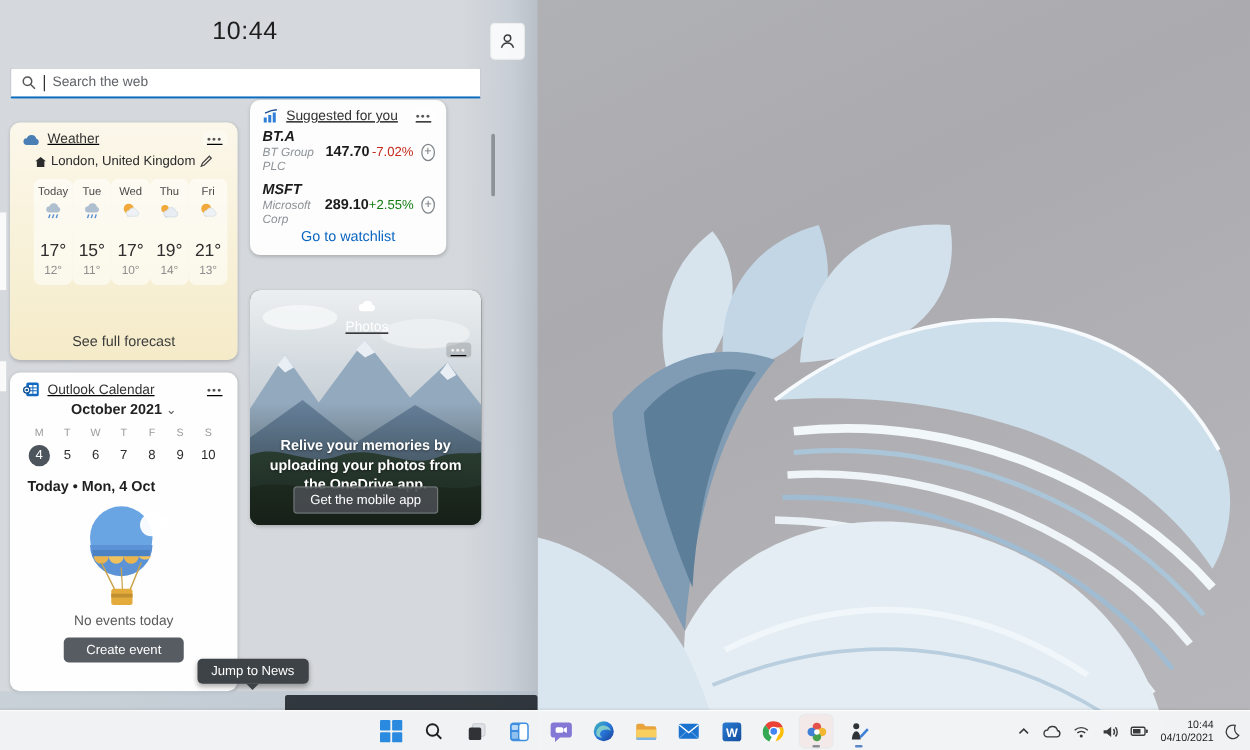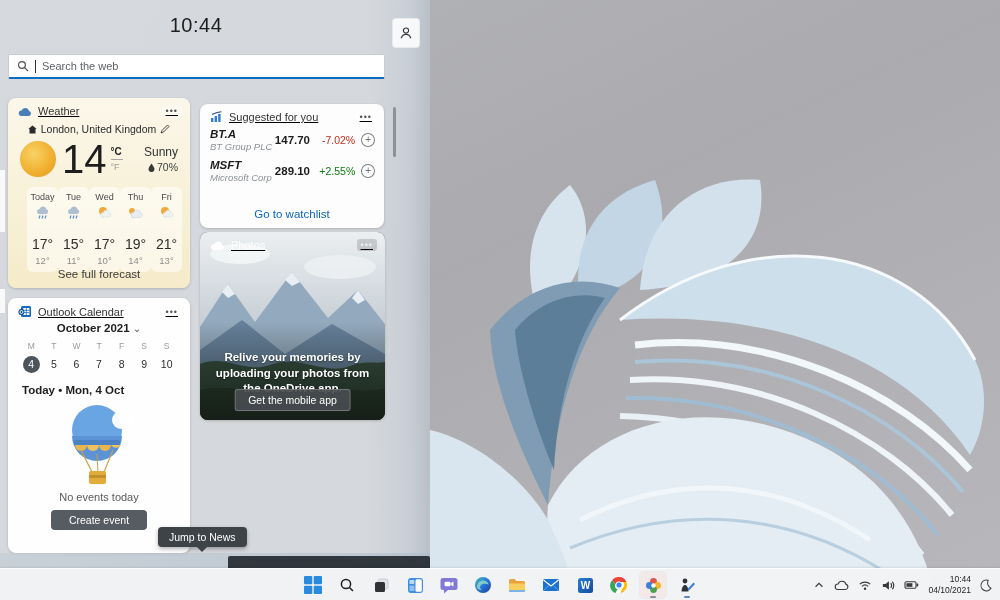--- a/index.html
+++ b/index.html
@@ -53,37 +53,37 @@
   .forecast-row{ display:flex; gap:0; padding:8px 8px 0 19px; }
   .fc-tile{ flex:1; background:rgba(255,255,255,.55); border-radius:6px; text-align:center; padding:5px 0 6px 0; }
   .fc-day{ font-size:9px; color:#4a4a4a; }
   .fc-icon{ height:17px; margin-top:3px; display:flex; justify-content:center; }
   .fc-hi{ font-size:14px; color:#2e2e2e; margin-top:14px; }
   .fc-lo{ font-size:9.5px; color:#8e8e8e; margin-top:3px; }
   .weather-footer{ position:absolute; bottom:8px; width:100%; text-align:center;
     font-size:11.5px; color:#3c3c3c; cursor:pointer; }
 
   
-  .stocks-card{ left:200px; top:104px; width:184px; height:124px; background:#fdfdfd; }
+  .stocks-card{ left:200px; top:80px; width:157px; height:124px; background:#fdfdfd; }
   .stock-row{ display:flex; align-items:center; padding:5px 9px 2px 10px; }
   .s-sym{ font-size:11.5px; font-weight:bold; color:#1c1c1c; }
   .s-co{ font-size:9.5px; color:#8d9297; margin-top:1px; }
   .s-left{ width:66px;font-style:italic; }
   .s-price{ margin-left:auto; font-size:11.5px; font-weight:bold; color:#1c1c1c;text-align:center; }
   .s-chg{ width:46px; text-align:right; font-size:10.5px; }
   .s-chg.down{ color:#c42b1c; } .s-chg.up{ color:#107c10; }
   .s-add{ width:14px; height:14px; border:1px solid #7e8388; border-radius:50%; color:#6d7378;
     font-size:10px; line-height:12px; text-align:center; margin-left:6px; cursor:pointer; }
   .stocks-footer{ position:absolute; bottom:8px; width:100%; text-align:center;
     font-size:11.5px; color:#0b66c2; cursor:pointer; }
 
   
   .photos-card{ left:200px; top:232px; width:185px; height:188px; overflow:hidden; background:#4a5a52; }
   .photo-bg{ position:absolute; left:0; top:0; }
-  .photos-card .card-head{ position:relative; }
+  .photos-card .card-head{ position:relative;flex-direction:column; }
   .photos-card .card-title{ color:#fff; }
   .photos-card .more-btn{ color:#eee; background:rgba(0,0,0,.15); }
   .photo-msg{ position:absolute; top:118px; left:0; width:100%; padding:0 12px; text-align:center;
     color:#fff; font-size:11.5px; font-weight:bold; line-height:1.35; text-shadow:0 1px 2px rgba(0,0,0,.5); }
   .photo-btn{ position:absolute; bottom:9px; left:50%; transform:translateX(-50%);
     background:rgba(72,76,80,.92); color:#fff; font-size:10.5px; padding:4px 13px;
     border-radius:3px; white-space:nowrap; cursor:pointer; border:1px solid rgba(255,255,255,.25); }
 
   
   .calendar-card{ left:8px; top:298px; width:182px; height:255px; background:#fefefe; }
@@ -182,38 +182,20 @@
         <span class="more-btn">•••</span>
       </div>
       <div class="weather-loc">
         <svg width="9" height="9" viewBox="0 0 9 9">
           <path d="M4.5,0.5 L8.7,4 H7.5 V8.5 H1.5 V4 H0.3 Z" fill="#2b2b2b"></path>
         </svg>
         <span>London, United Kingdom</span>
         <svg width="10" height="10" viewBox="0 0 10 10">
           <path d="M1,9 L2,6.5 L7.5,1 L9,2.5 L3.5,8 Z" fill="none" stroke="#444" stroke-width="1"></path>
         </svg>
-      </div>
-      <div class="weather-now">
-        <div class="sun-disc"></div>
-        <div class="temp-big">14</div>
-        <div class="unit-col">
-          <span class="unit-c">°C</span>
-          <span class="unit-div"></span>
-          <span class="unit-f">°F</span>
-        </div>
-        <div class="now-right">
-          <div class="cond">Sunny</div>
-          <div class="precip">
-            <svg width="7" height="9" viewBox="0 0 7 9">
-              <path d="M3.5,0.5 C5.2,3 6.5,4.6 6.5,6.1 A3,3 0 0 1 0.5,6.1 C0.5,4.6 1.8,3 3.5,0.5 Z" fill="#3a3a3a"></path>
-            </svg>
-            <span>70%</span>
-          </div>
-        </div>
       </div>
       <div class="forecast-row">
         <div class="fc-tile">
           <div class="fc-day">Today</div>
           <div class="fc-icon">
             <svg width="17" height="15" viewBox="0 0 17 15">
                 <path d="M4,9 h8 a2.4,2.4 0 0 0 .5,-4.7 a3.6,3.6 0 0 0 -6.9,-.4 a2.4,2.4 0 0 0 0,5.1 z" fill="#aebfd0"></path>
                 <line x1="6" y1="10.5" x2="5" y2="13.5" stroke="#5a8fd0" stroke-width="1.2"></line>
                 <line x1="9" y1="10.5" x2="8" y2="13.5" stroke="#5a8fd0" stroke-width="1.2"></line>
                 <line x1="12" y1="10.5" x2="11" y2="13.5" stroke="#5a8fd0" stroke-width="1.2"></line>

